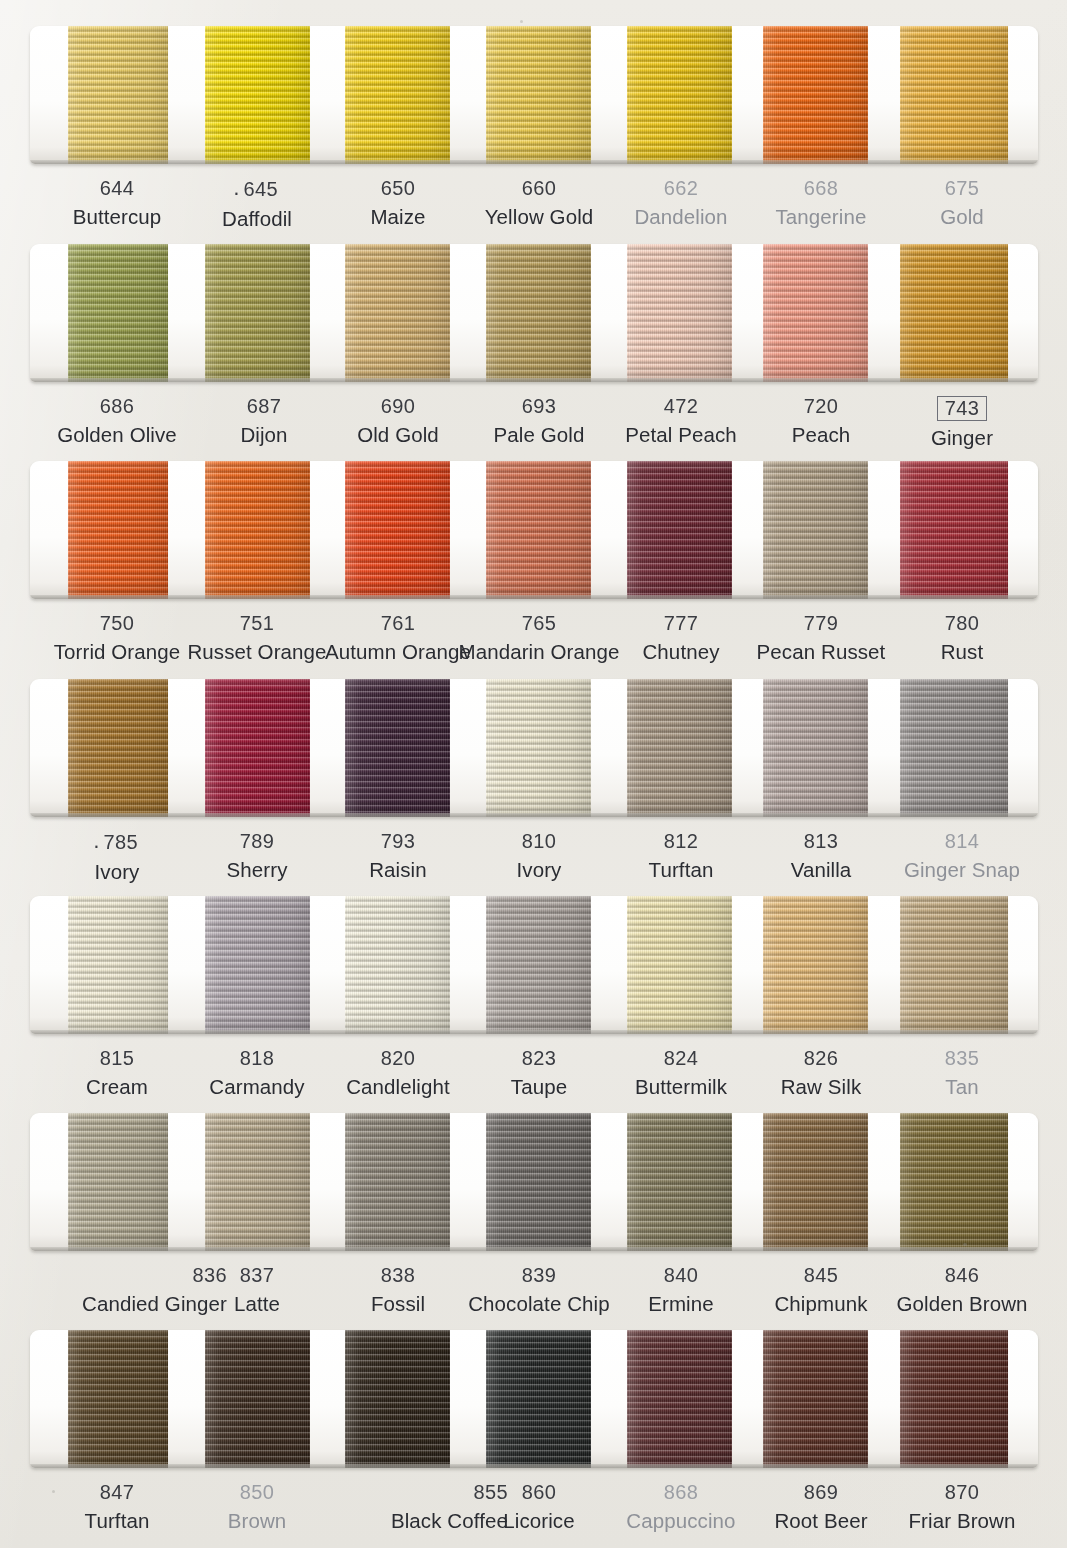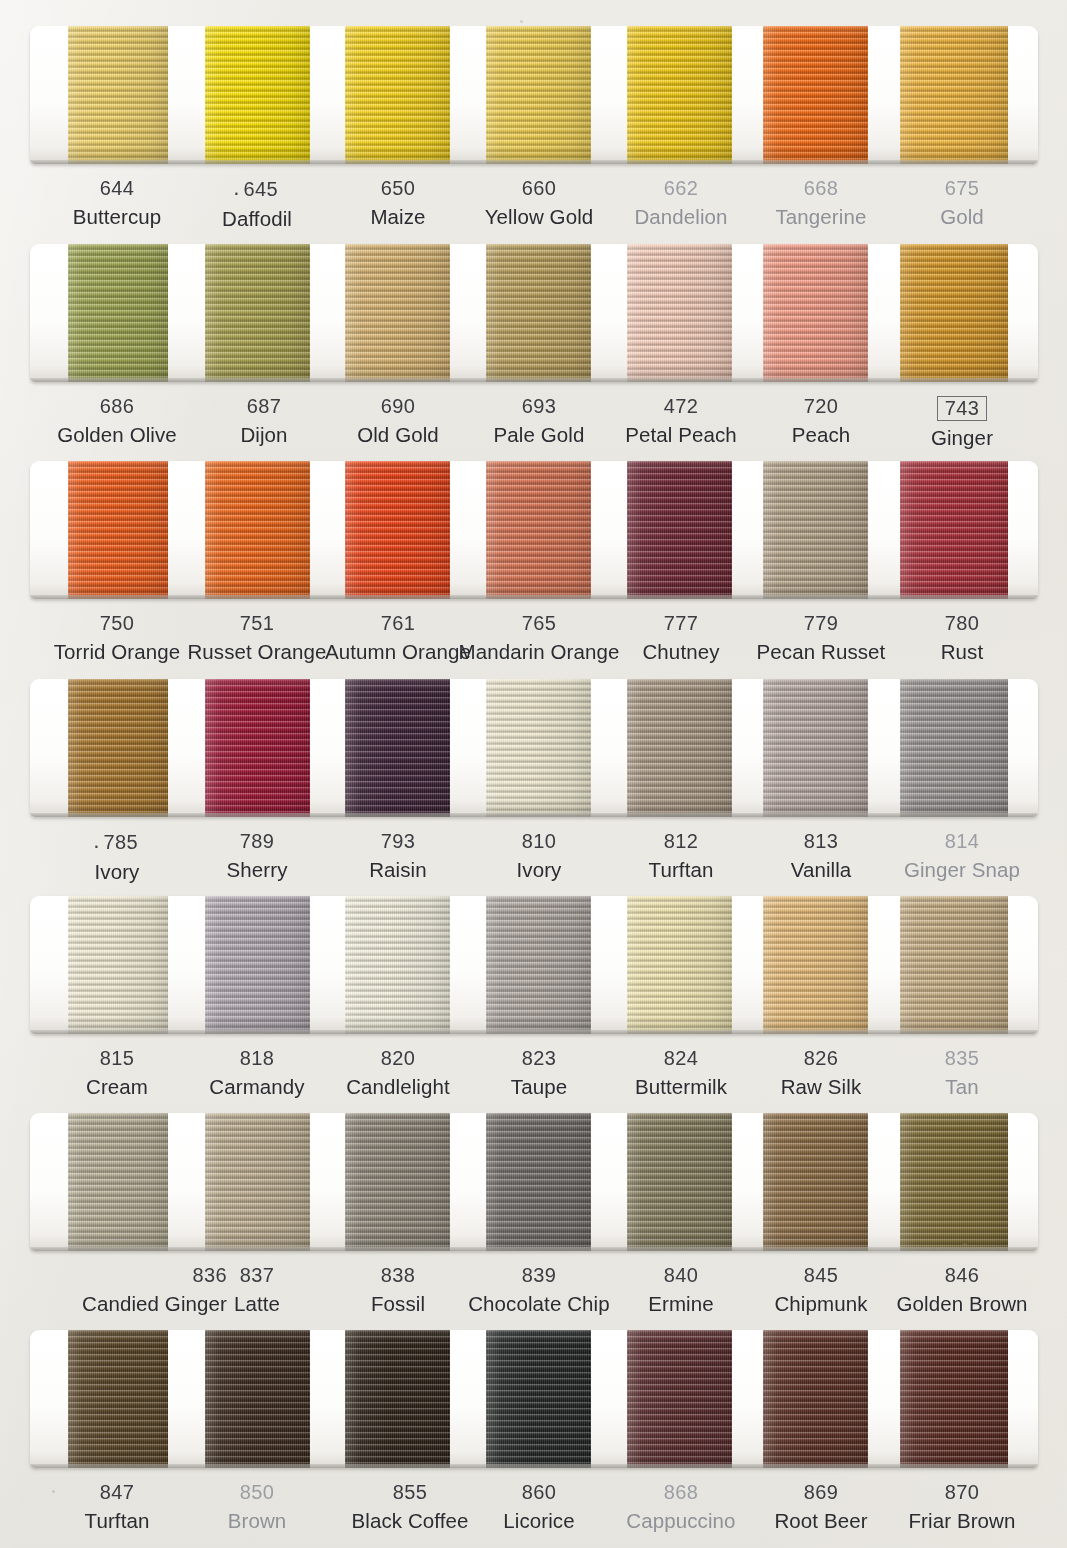--- a/index.html
+++ b/index.html
@@ -611,21 +611,21 @@
       </div>
       <div class="captions" style="top: 152px;">
         <div class="cap" style="left: 7px; width: 220px;">
           <span class="num">847</span>
           <span class="nm">Turftan</span>
         </div>
         <div class="cap faint faintname" style="left: 147px; width: 220px;">
           <span class="num">850</span>
           <span class="nm">Brown</span>
         </div>
-        <div class="cap" style="left: 300px; width: 220px;">
+        <div class="cap" style="left: 288px; width: 220px; text-align: right;">
           <span class="num">855</span>
           <span class="nm">Black Coffee</span>
         </div>
         <div class="cap" style="left: 429px; width: 220px;">
           <span class="num">860</span>
           <span class="nm">Licorice</span>
         </div>
         <div class="cap faint faintname" style="left: 571px; width: 220px;">
           <span class="num">868</span>
           <span class="nm">Cappuccino</span>

